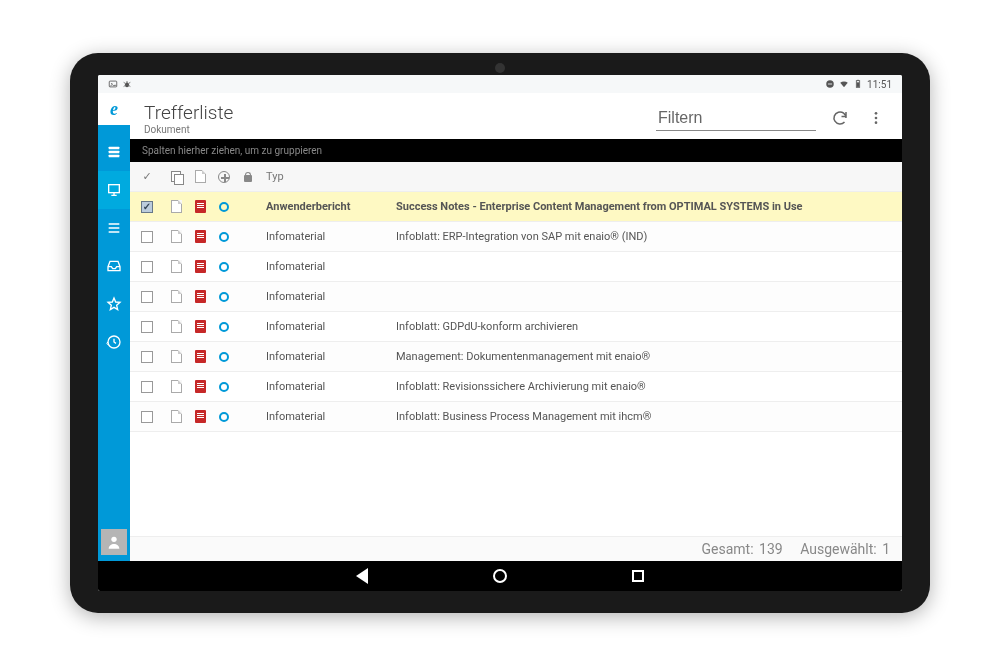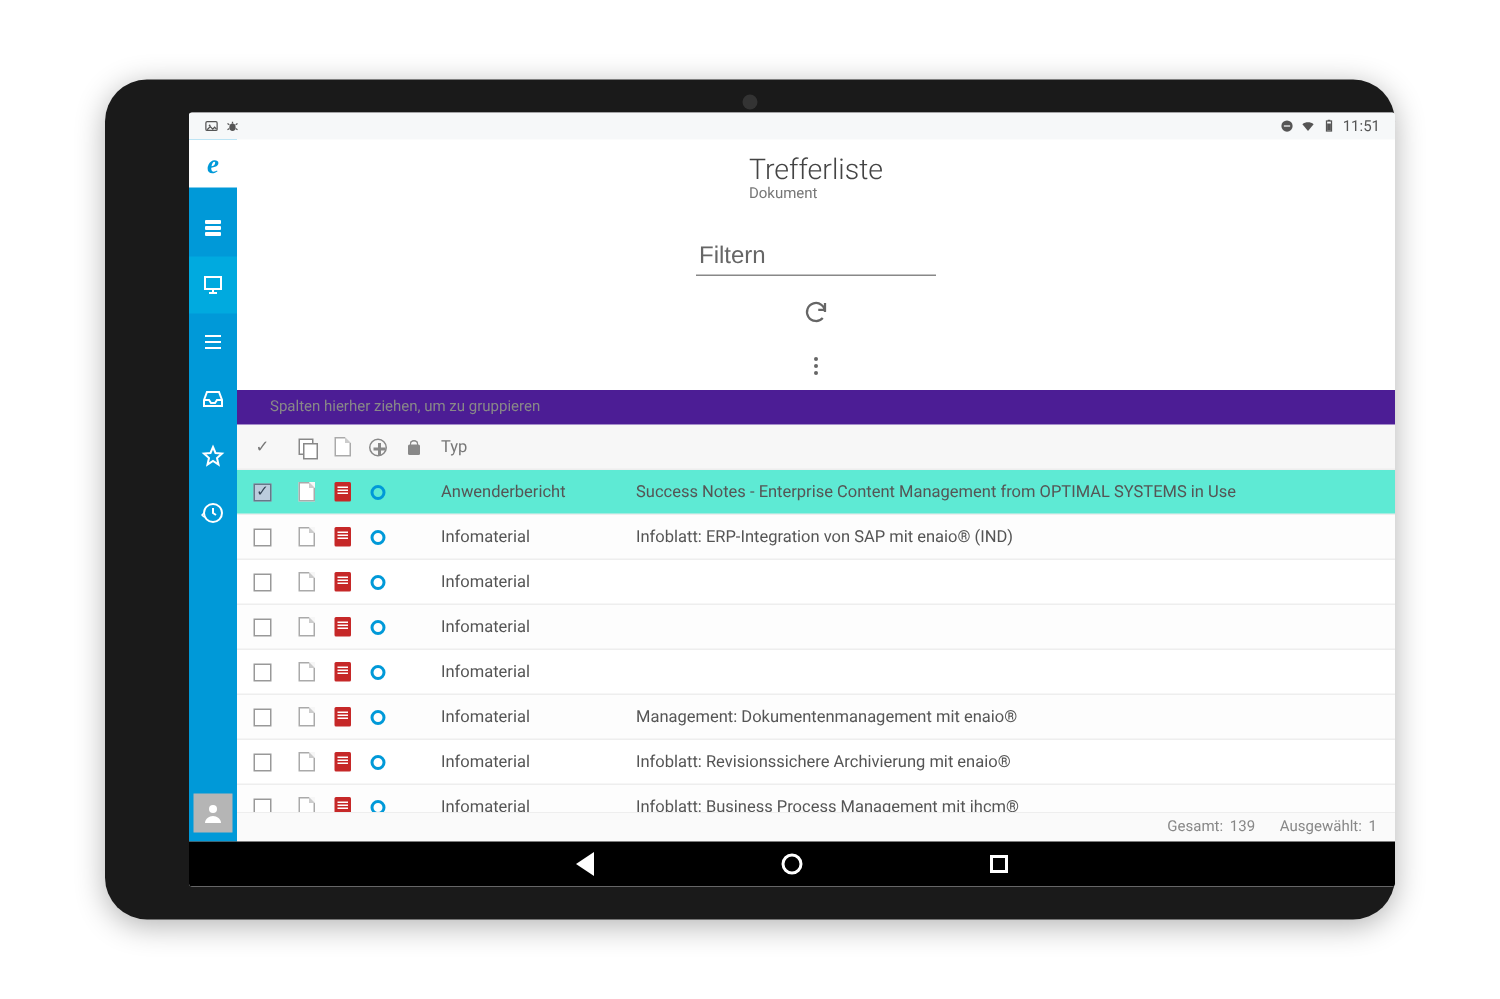--- a/index.html
+++ b/index.html
@@ -2,55 +2,55 @@
 <html><head>
 <meta charset="utf-8">
 <style>
   * { box-sizing: border-box; margin: 0; padding: 0; }
   body { background: #fff; font-family: -apple-system, "Segoe UI", Roboto, Arial, sans-serif; display: flex; align-items: center; justify-content: center; height: 666px; width: 1000px; }
   .tablet {
     width: 860px; height: 560px; background: #1a1a1a; border-radius: 28px;
     padding: 22px 28px; position: relative; box-shadow: 0 4px 20px rgba(0,0,0,.3);
   }
   .camera { position:absolute; top:10px; left:50%; transform:translateX(-50%); width:10px; height:10px; background:#333; border-radius:50%; }
-  .screen { width:100%; height:100%; background:#f6f8f9; border-radius:2px; display:flex; flex-direction:column; overflow:hidden;margin-left:28px; }
+  .screen { width:100%; height:100%; background:#f6f8f9; border-radius:2px; display:flex; flex-direction:column; overflow:hidden; }
 
   
   .statusbar { height:18px; background:#f6f8f9; display:flex; align-items:center; justify-content:space-between; padding:0 10px; font-size:10px; color:#555; }
   .statusbar .left, .statusbar .right { display:flex; align-items:center; gap:4px; }
   .sicon { width:10px; height:10px; display:inline-block; }
 
   
   .app { flex:1; display:flex; min-height:0; }
   .sidebar { width:32px; background:#0099d8; display:flex; flex-direction:column; align-items:center; }
   .logo { width:32px; height:32px; background:#fff; display:flex; align-items:center; justify-content:center; color:#0099d8; font-style:italic; font-weight:bold; font-size:18px; margin-bottom:8px; font-family: Georgia, serif;}
   .side-item { width:32px; height:38px; display:flex; align-items:center; justify-content:center; cursor:pointer; }
   .side-item.active { background:#00aadf; }
   .side-icon { width:16px; height:16px; }
   .sidebar-spacer { flex:1; }
   .side-user { background:#b5b5b5; width:26px; height:26px; margin:6px auto; display:flex; align-items:center; justify-content:center; }
 
   .content { flex:1; display:flex; flex-direction:column; background:#fff; min-width:0; }
 
-  .header { display:flex; align-items:center; padding:8px 14px 4px 14px; gap:12px;flex-direction:column; }
+  .header { display:flex; align-items:center; padding:8px 14px 4px 14px; gap:12px; }
   .titleblock { flex:0 0 auto; }
   .page-title { font-size:19px; font-weight:300; color:#444; }
   .page-subtitle { font-size:10px; color:#777; }
   .header-spacer { flex:1; }
   .filter-input { border:none; border-bottom:1px solid #888; background:transparent; font-size:16px; padding:3px 2px; width:160px; outline:none; color:#444; }
   .filter-input::placeholder { color:#666; }
   .hdr-btn { width:24px; height:24px; display:flex; align-items:center; justify-content:center; cursor:pointer; color:#666; }
 
-  .group-hint { font-size:10px; color:#888; padding:6px 22px; background:#4c1d95; }
+  .group-hint { font-size:10px; color:#888; padding:6px 12px; background:#000000; }
 
   .table { flex:1; overflow:auto; font-size:11px; color:#555; }
   .thead, .trow { display:flex; align-items:center; border-bottom:1px solid #eee; min-height:30px; }
   .thead { background:#f7f7f7; color:#777; font-size:11px; position:sticky; top:0; }
   .trow:nth-child(even){ background:#fdfdfd; }
-  .trow.selected { background:#5eead4; }
+  .trow.selected { background:#fef9c3;font-weight:bold; }
   .col-check { width:34px; display:flex; justify-content:center; }
   .col-ico   { width:24px; display:flex; justify-content:center; }
   .col-typ   { width:130px; padding-left:6px; }
   .col-desc  { flex:1; padding-left:6px; padding-right:10px; white-space:nowrap; overflow:hidden; text-overflow:ellipsis;}
   .cb { width:12px; height:12px; border:1px solid #999; background:#fff; display:inline-flex; align-items:center; justify-content:center; cursor:pointer;}
   .cb.checked { background:#bcd; border-color:#678; }
   .cb.checked::after { content:"✓"; font-size:10px; color:#345; line-height:1; }
   .doc-page { width:11px; height:13px; border:1px solid #aaa; background:#fff; position:relative;}
   .doc-page::after{content:""; position:absolute; right:-1px; top:-1px; border-top:4px solid #f7f7f7; border-left:4px solid #ccc;}
   .pdf-ico { width:11px; height:13px; background:#c62828; border-radius:1px; position:relative;}
@@ -61,21 +61,21 @@
   .plus-circ::before{left:5px;top:2px;width:2px;height:8px;}
   .plus-circ::after{left:2px;top:5px;width:8px;height:2px;}
   .lock-ico{width:10px;height:10px;position:relative;}
   .lock-ico::before{content:"";position:absolute;left:1px;top:3px;width:8px;height:7px;background:#888;border-radius:1px;}
   .lock-ico::after{content:"";position:absolute;left:2px;top:0;width:4px;height:4px;border:1px solid #888;border-bottom:none;border-radius:3px 3px 0 0;}
   .copies-ico{width:11px;height:12px;position:relative;}
   .copies-ico::before,.copies-ico::after{content:"";position:absolute;width:8px;height:9px;border:1px solid #888;background:#fff;}
   .copies-ico::before{left:0;top:0;}
   .copies-ico::after{left:3px;top:3px;}
 
-  .footer { font-size:10px; color:#888; text-align:right; padding:4px 12px; border-top:1px solid #eee; background:#fafafa;}
+  .footer { font-size:14px; color:#888; text-align:right; padding:4px 12px; border-top:1px solid #eee; background:#fafafa;}
   .footer span { margin-left:14px; }
 
   
   .navbar { height:30px; background:#000; display:flex; align-items:center; justify-content:center; gap:120px; }
   .nav-btn { width:18px; height:18px; color:#fff; cursor:pointer; display:flex; align-items:center; justify-content:center;}
   .nav-back { width:0;height:0;border-top:8px solid transparent;border-bottom:8px solid transparent;border-right:12px solid #fff;}
   .nav-home { width:14px;height:14px;border:2px solid #fff;border-radius:50%;}
   .nav-recent { width:12px;height:12px;border:2px solid #fff;}
 </style>
 </head>
@@ -281,20 +281,21 @@
                   <span class="doc-page"></span>
                 </div>
                 <div class="col-ico">
                   <span class="pdf-ico"></span>
                 </div>
                 <div class="col-ico">
                   <span class="circle-o"></span>
                 </div>
                 <div class="col-ico"></div>
                 <div class="col-typ">Infomaterial</div>
+                <div class="col-desc">Infoblatt: GDPdU-konform archivieren</div>
               </div>
               <div class="trow">
                 <div class="col-check">
                   <span class="cb"></span>
                 </div>
                 <div class="col-ico">
                   <span class="doc-page"></span>
                 </div>
                 <div class="col-ico">
                   <span class="pdf-ico"></span>

